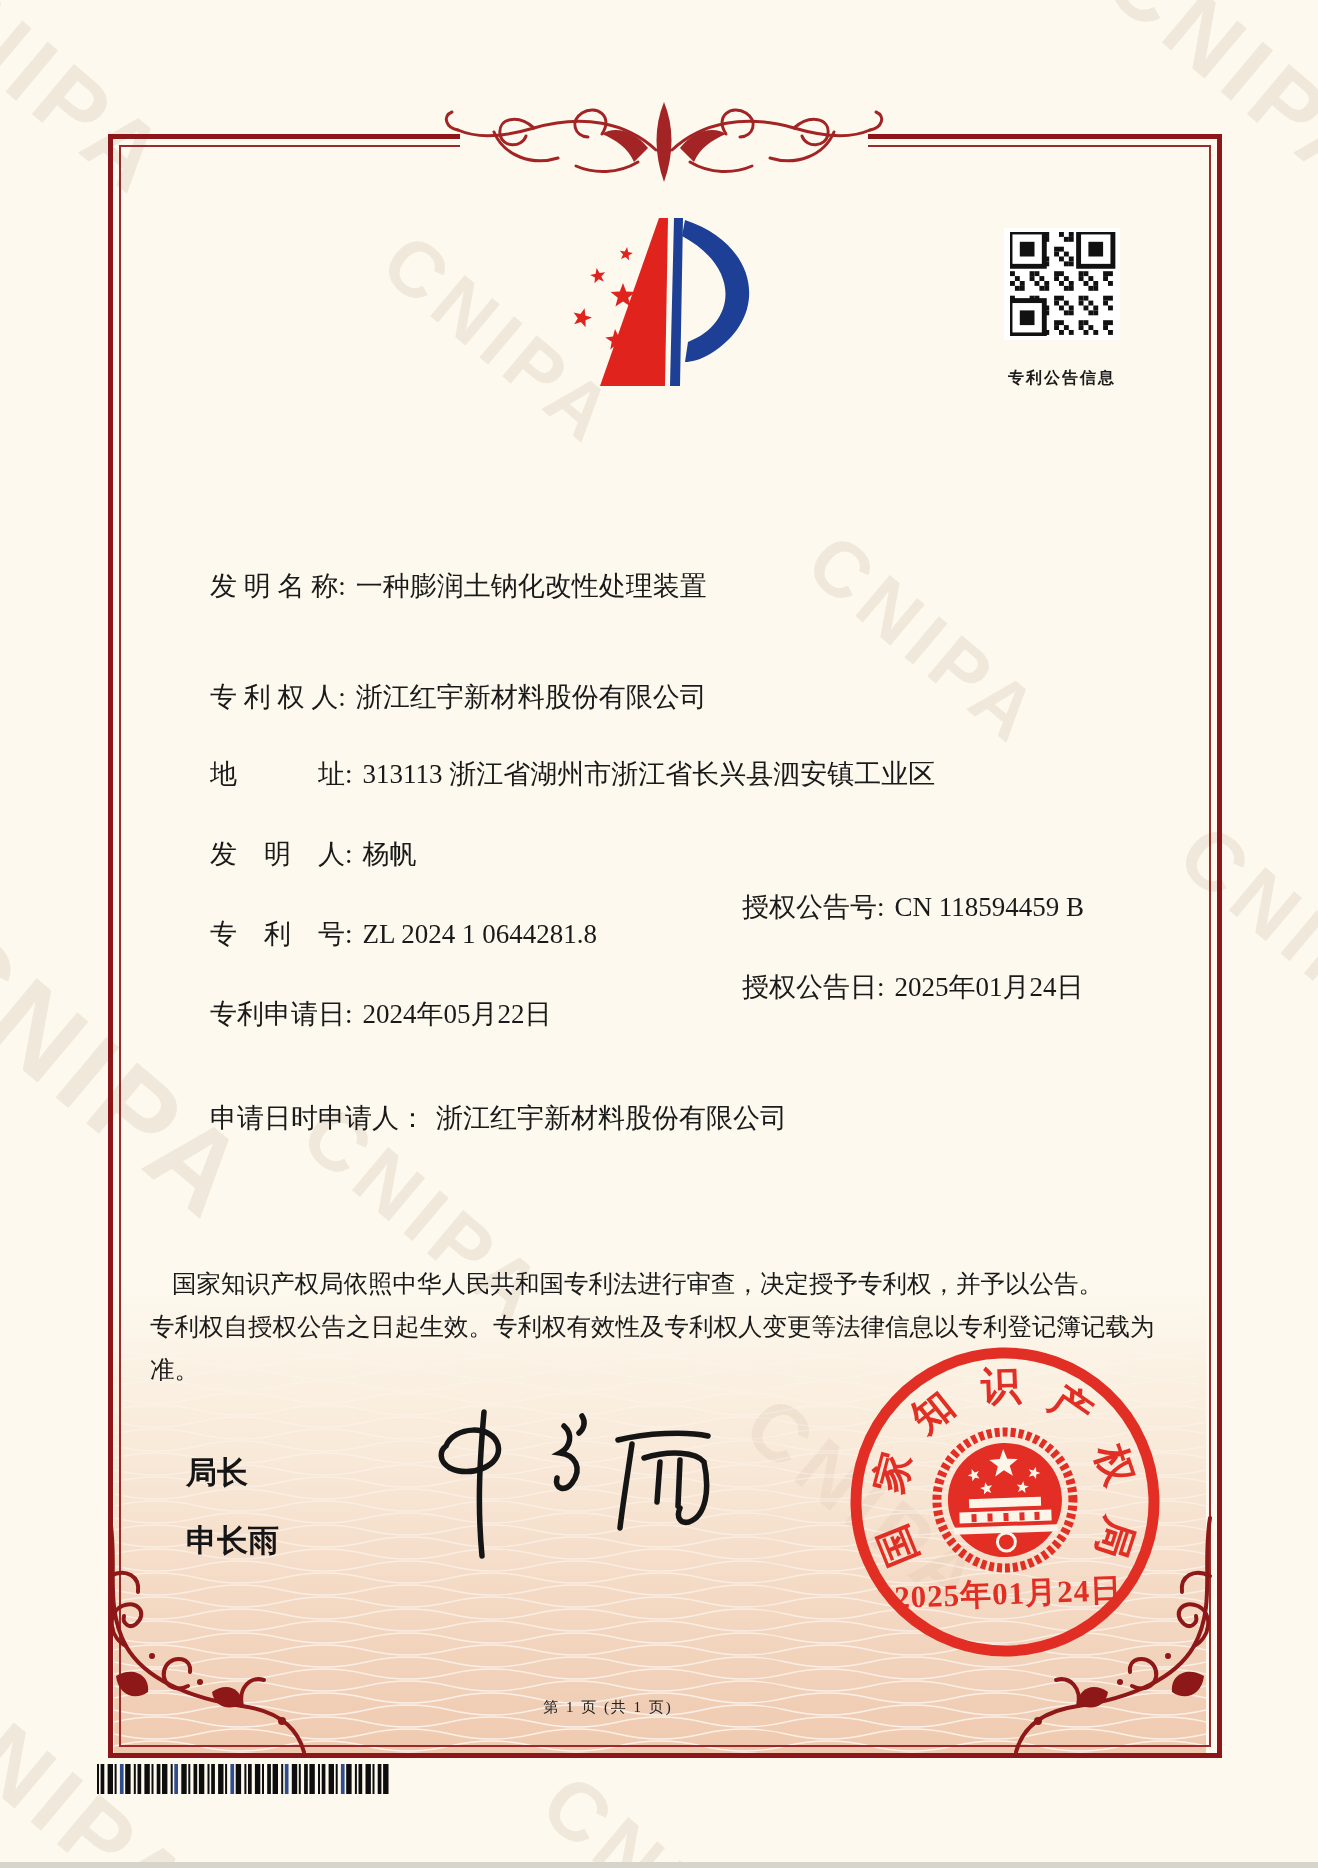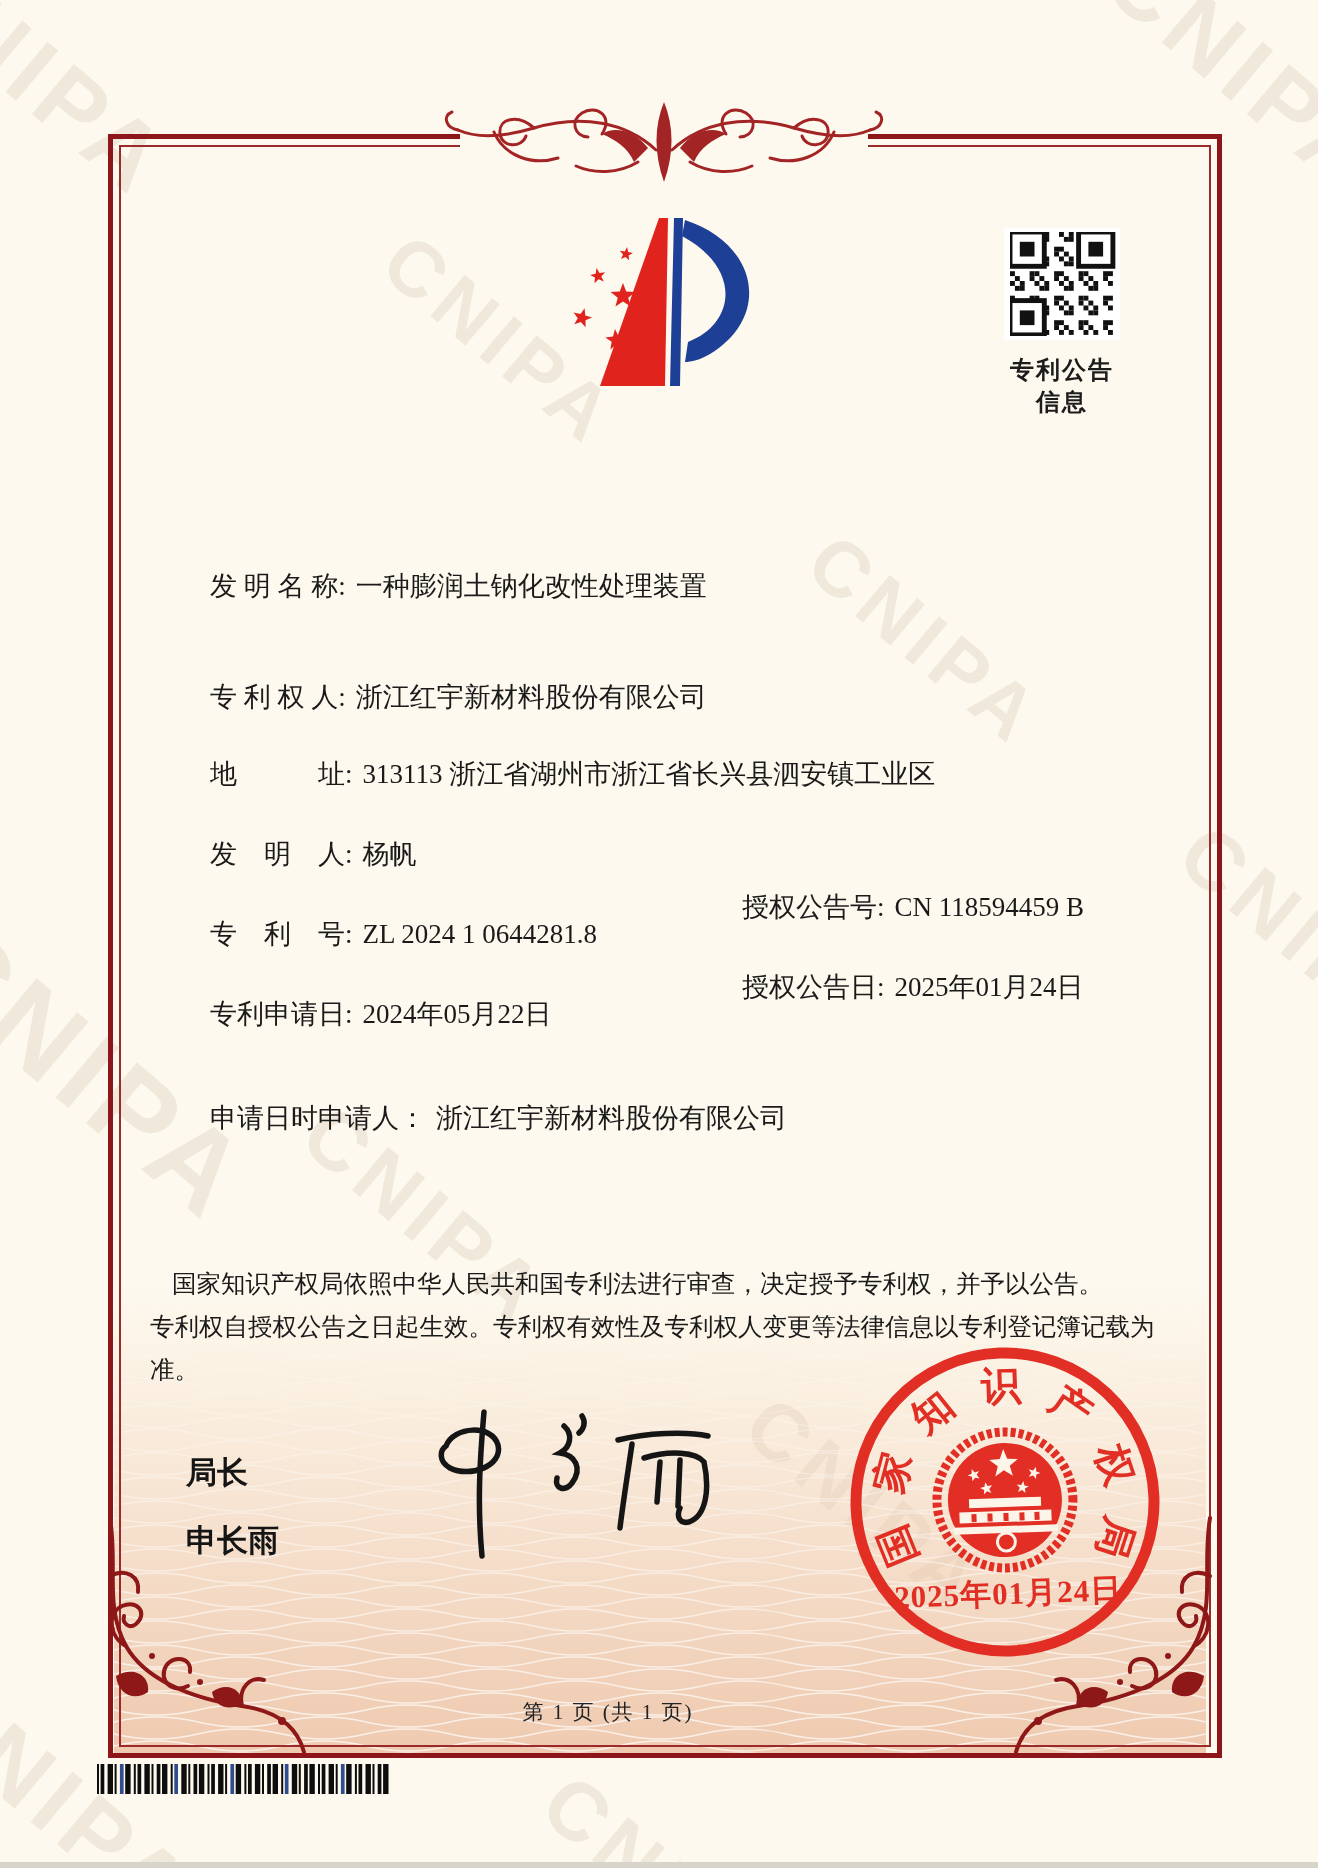--- a/index.html
+++ b/index.html
@@ -25,42 +25,42 @@
   .orn-top{position:absolute;left:404px;top:88px;z-index:4;}
   .flourish{position:absolute;z-index:4;}
   .flourish.fl-right{transform:scale(-1,1);}
 
   .cert-no{position:absolute;left:175px;top:218px;font-size:26px;letter-spacing:3px;z-index:5;white-space:pre;}
 
   .logo{position:absolute;left:560px;top:214px;z-index:5;}
 
   .qr-block{position:absolute;left:1000px;top:228px;width:124px;z-index:5;text-align:center;}
   .qr-box{width:116px;height:112px;background:#ffffff;margin:0 auto;padding:4px 0 0 4px;box-sizing:border-box;}
-  .qr-caption{margin-top:14px;font-size:24px;font-weight:600;letter-spacing:2px;color:#1c1c1c;}
+  .qr-caption{margin-top:28px;font-size:16px;font-weight:600;letter-spacing:2px;color:#1c1c1c;}
 
   .doc-title{position:absolute;left:114px;top:394px;width:1092px;text-align:center;z-index:5;
       font-size:54px;font-weight:700;letter-spacing:30px;text-indent:30px;color:#111;}
 
   .frow{position:absolute;left:183px;width:1010px;font-size:27px;z-index:5;white-space:pre;}
   .flabel{display:inline-block;white-space:pre;}
   .fvalue{margin-left:10px;}
   .rcol{position:absolute;left:559px;top:4px;white-space:pre;}
 
   .statement{position:absolute;left:150px;top:1262px;width:1024px;font-size:24.5px;line-height:43px;z-index:5;}
   .statement .l1{text-indent:22px;}
 
   .sig-role,.sig-name{position:absolute;left:186px;z-index:5;
       font-family:"Liberation Sans","DejaVu Sans",sans-serif;font-weight:600;font-size:31px;color:#151515;}
   .sig-role{top:1452px;} .sig-name{top:1520px;}
   .sig-script{position:absolute;left:392px;top:1398px;z-index:5;}
 
   .seal{position:absolute;left:845px;top:1342px;z-index:6;opacity:0.95;transform:rotate(-2deg);}
   .seal text{font-weight:700;}
 
-  .footer{position:absolute;left:114px;top:1698px;width:988px;text-align:center;font-size:21px;
+  .footer{position:absolute;left:114px;top:1698px;width:988px;text-align:center;font-size:15px;
       letter-spacing:2px;z-index:5;color:#222;}
 
   .barcode{position:absolute;left:97px;top:1764px;z-index:5;}
   .bottom-edge{position:absolute;left:0;bottom:0;width:100%;height:6px;background:#d7d4cb;z-index:7;}
 </style>
 </head>
 <body>
 
 <div class="page">
 

